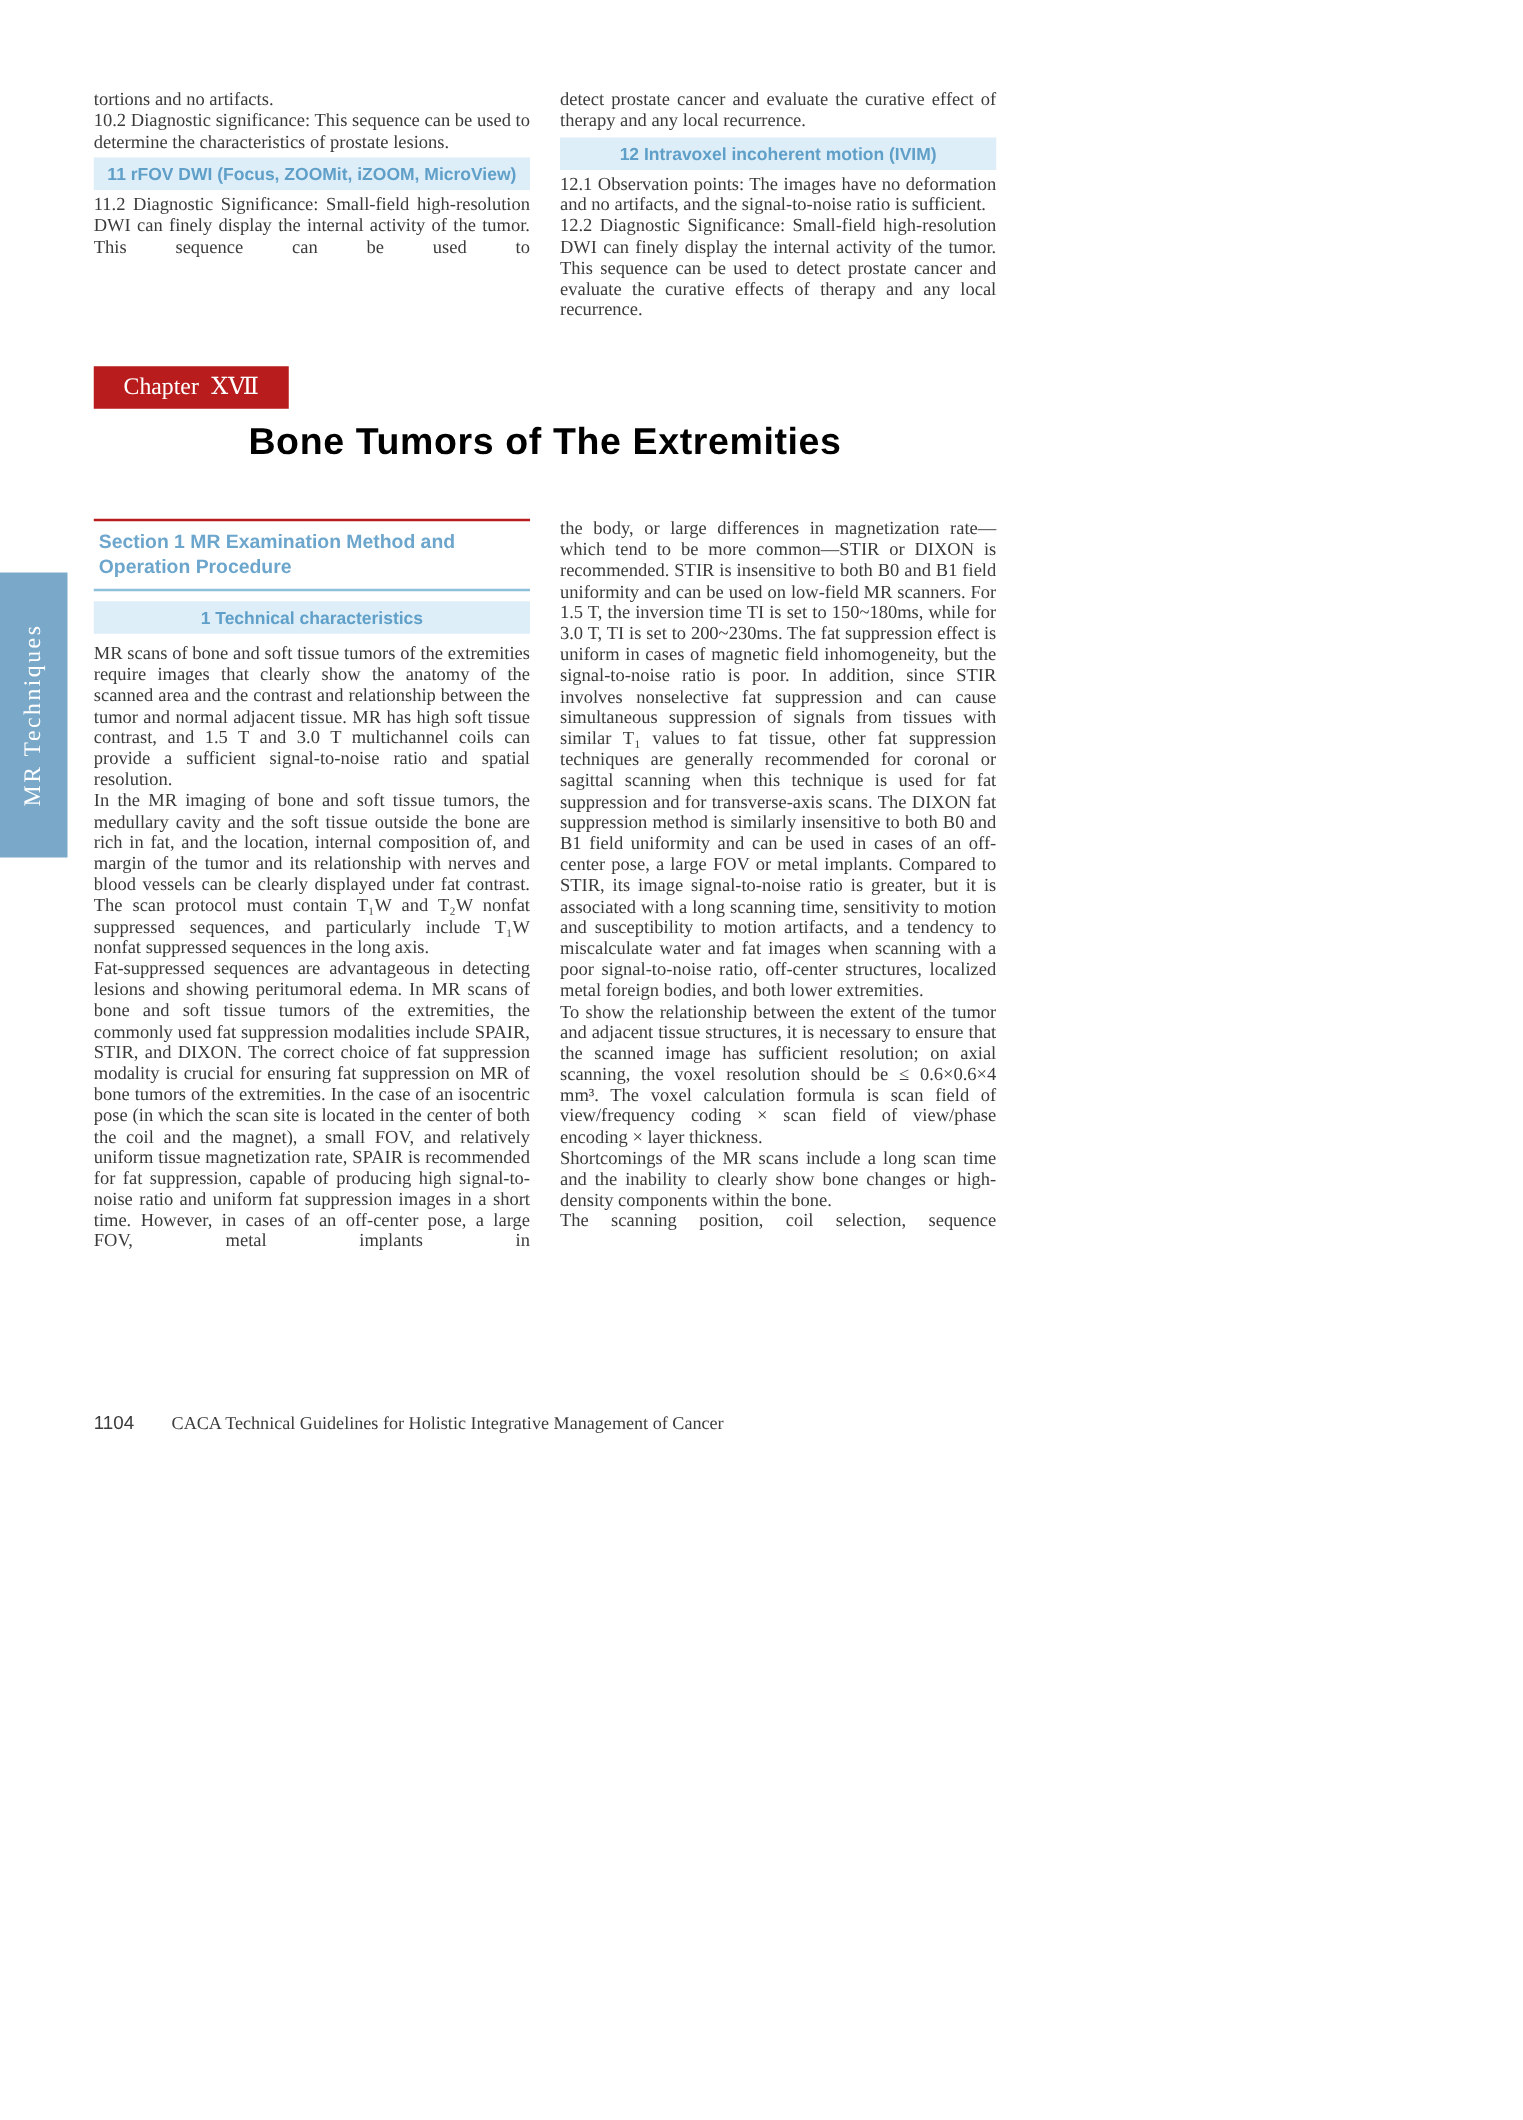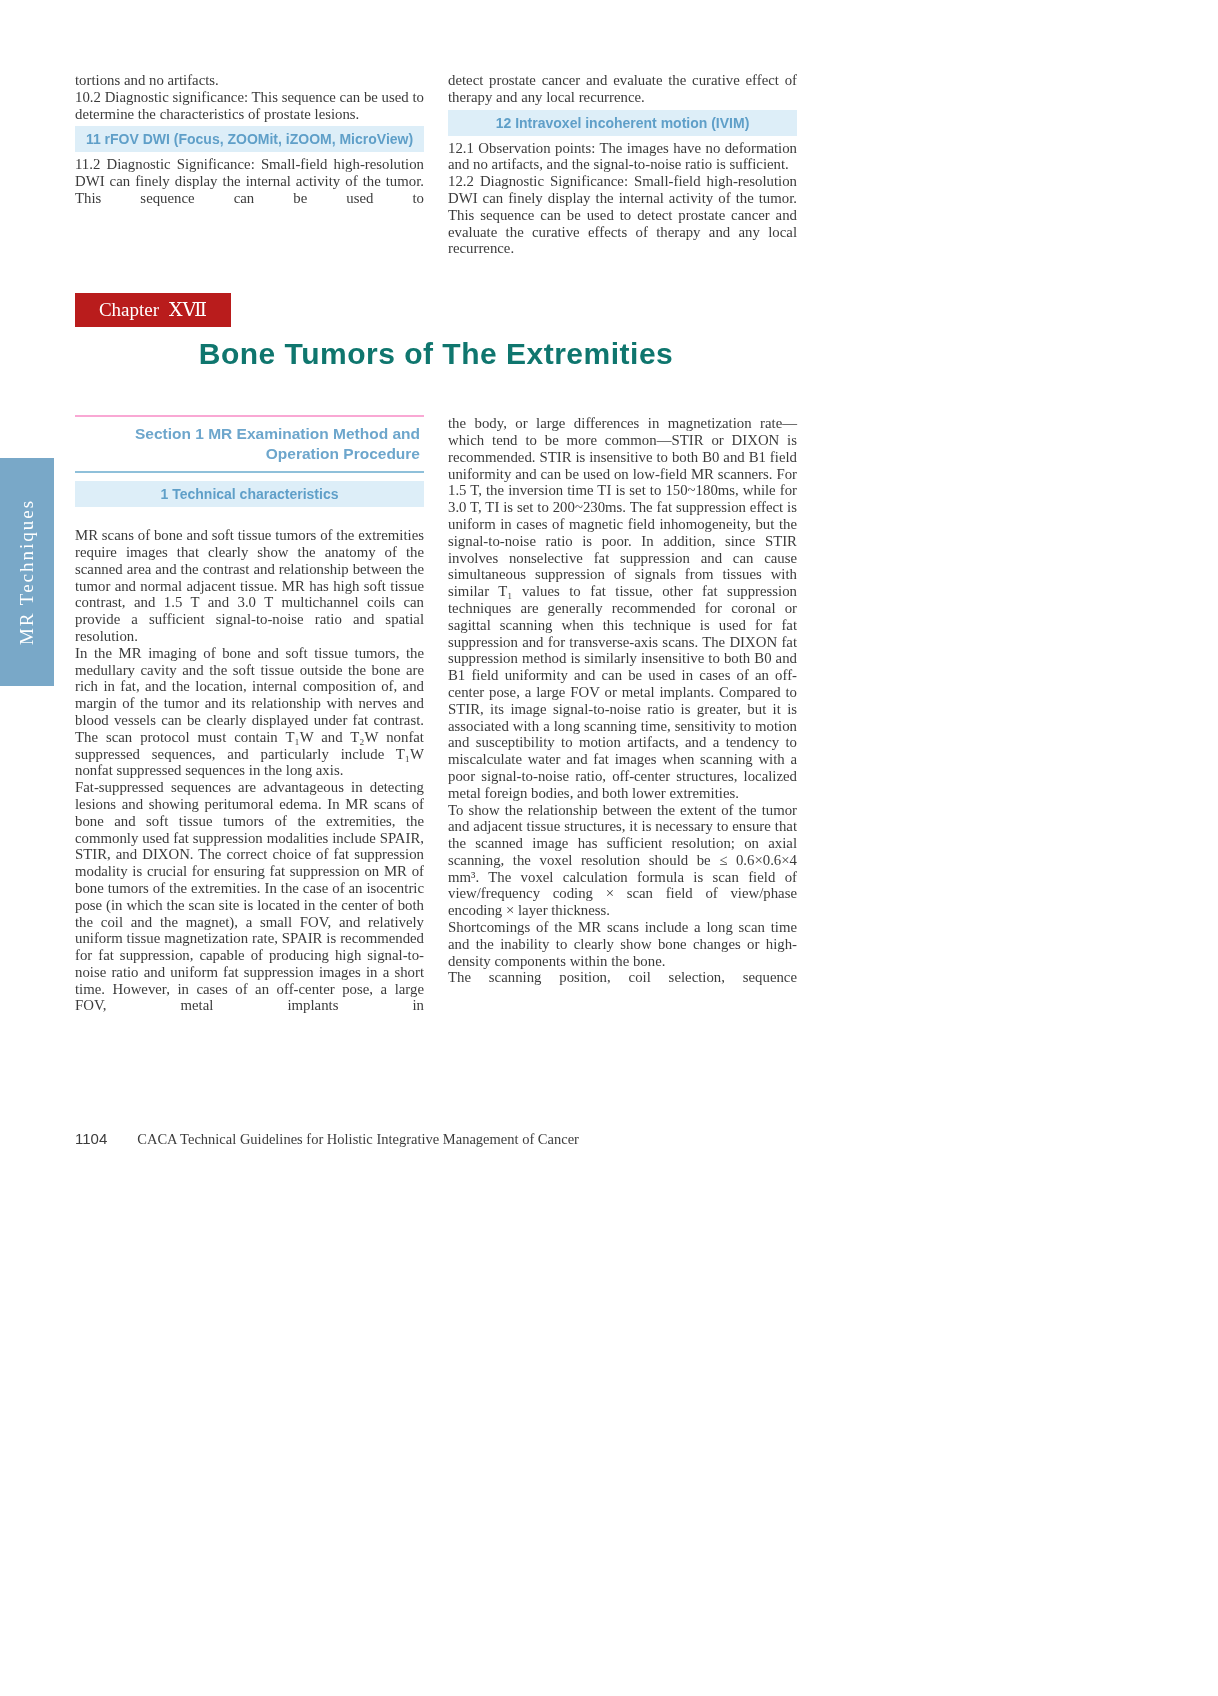--- a/index.html
+++ b/index.html
@@ -22,31 +22,31 @@
 
   .blue-bar{background:#ddeef8;color:#5f9fc8;font-family:"Liberation Sans",sans-serif;
             font-weight:bold;font-size:14px;line-height:18px;text-align:center;
             padding:4px 6px;margin:4px 0;}
 
   .chapter-banner{display:inline-block;background:#b91c1c;color:#ffffff;
                   font-family:"Liberation Serif",serif;font-size:19px;
                   padding:5px 16px 6px 16px;margin-top:36px;min-width:124px;text-align:center;}
   .chapter-banner .numeral{margin-left:10px;font-family:"DejaVu Serif",serif;}
 
-  .chapter-title{margin:10px 0 0 0;text-align:center;color:#0f766e;
+  .chapter-title{margin:10px 0 0 0;text-align:center;color:#000000;
                  font-family:"Liberation Sans",sans-serif;font-weight:bold;font-size:30px;
                  letter-spacing:0.5px;}
 
   .main-section{margin-top:44px;}
 
-  .section-heading{border-top:2px solid #f9a8d4;border-bottom:2px solid #8fc0da;
-                   padding:7px 4px;text-align:right;color:#6da6cc;
+  .section-heading{border-top:2px solid #b91c1c;border-bottom:2px solid #8fc0da;
+                   padding:7px 4px;text-align:left;color:#6da6cc;
                    font-family:"Liberation Sans",sans-serif;font-weight:bold;
                    font-size:15.5px;line-height:20px;}
-  .section-heading + .blue-bar{margin-top:8px;margin-bottom:20px;}
+  .section-heading + .blue-bar{margin-top:8px;margin-bottom:8px;}
 
   .footer{position:absolute;left:75px;top:1130px;display:flex;align-items:baseline;text-align:center;}
   .footer .pagenum{font-family:"Liberation Sans",sans-serif;font-size:15px;color:#3c3c3c;}
   .footer .booktitle{font-family:"Liberation Serif",serif;font-size:14.5px;color:#3c3c3c;
                      margin-left:30px;}
 </style>
 </head>
 <body>
 
 <div class="page">

